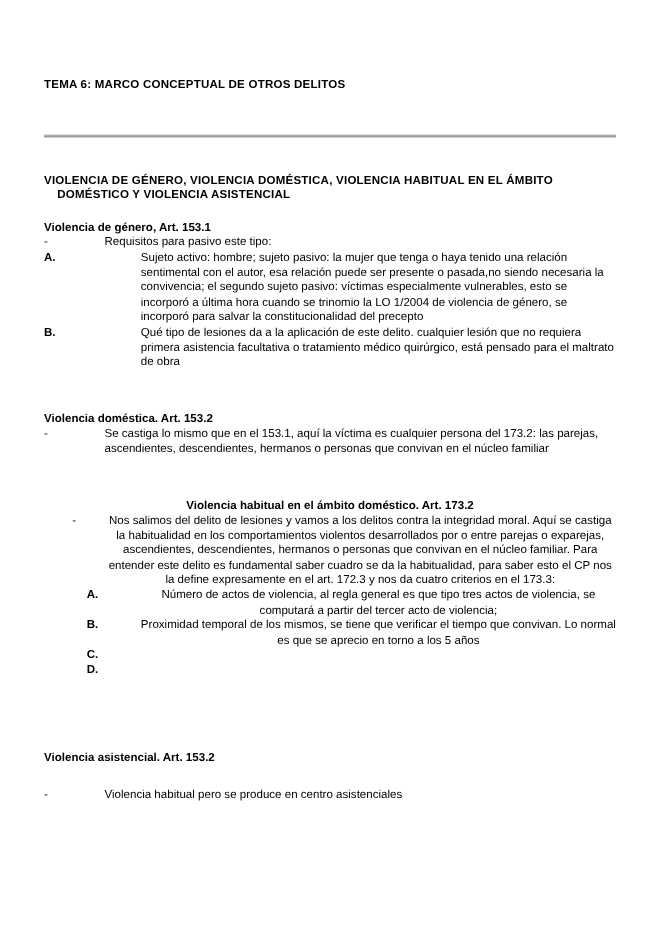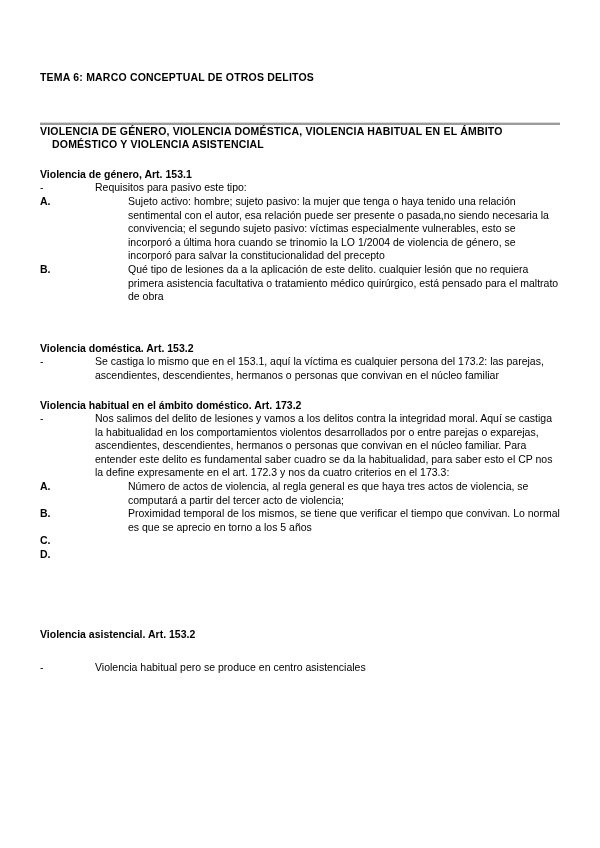--- a/index.html
+++ b/index.html
@@ -25,32 +25,33 @@
     font-weight: bold;
     letter-spacing: 0.2px;
   }
   .rule {
     margin-top: 38px;
     height: 2px;
     background: #9b9b9b;
     box-shadow: 0 -1px 0 #d9d9d9;
   }
   .main-heading {
+    margin-top: 33px;
     font-weight: bold;
     letter-spacing: 0.2px;
   }
   .mh-line2 { padding-left: 12px; }
   .sec h2 {
     margin: 0;
     font-size: 10.5px;
     font-weight: bold;
   }
   .sec-0 { margin-top: 16px; }
   .sec-1 { margin-top: 38px; }
-  .sec-2 { margin-top: 16px; }
+  .sec-2 { margin-top: 38px; text-align: center; }
   .sec-3 { margin-top: 66px; }
   .sec-3 .item { margin-top: 20px; }
   .item { display: flex; align-items: flex-start; }
   .item .marker { flex: 0 0 55px; }
   .item.letter .marker { flex-basis: 88px; font-weight: bold; }
   .item .txt { flex: 1 1 auto; }
 </style>
 </head>
 <body>
 
@@ -90,21 +91,21 @@
   </section>
 
   <section class="sec sec-2">
     <h2>Violencia habitual en el ámbito doméstico. Art. 173.2</h2>
     <div class="item dash">
       <span class="marker">-</span>
       <span class="txt">Nos salimos del delito de lesiones y vamos a los delitos contra la integridad moral. Aquí se castiga la habitualidad en los comportamientos violentos desarrollados por o entre parejas o exparejas, ascendientes, descendientes, hermanos o personas que convivan en el núcleo familiar. Para entender este delito es fundamental saber cuadro se da la habitualidad, para saber esto el CP nos la define expresamente en el art. 172.3 y nos da cuatro criterios en el 173.3:</span>
     </div>
     <div class="item letter">
       <span class="marker">A.</span>
-      <span class="txt">Número de actos de violencia, al regla general es que haya tres actos de violencia, se computará a partir del tercer acto de violencia;</span>
+      <span class="txt">Número de actos de violencia, al regla general es que tipo tres actos de violencia, se computará a partir del tercer acto de violencia;</span>
     </div>
     <div class="item letter">
       <span class="marker">B.</span>
       <span class="txt">Proximidad temporal de los mismos, se tiene que verificar el tiempo que convivan. Lo normal es que se aprecio en torno a los 5 años</span>
     </div>
     <div class="item letter">
       <span class="marker">C.</span>
     </div>
     <div class="item letter">
       <span class="marker">D.</span>

